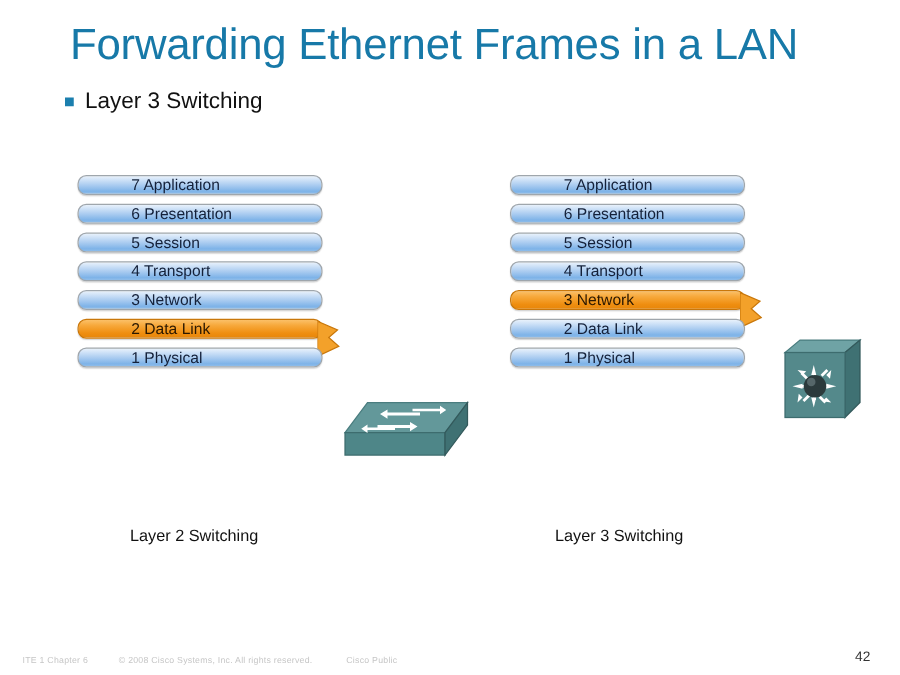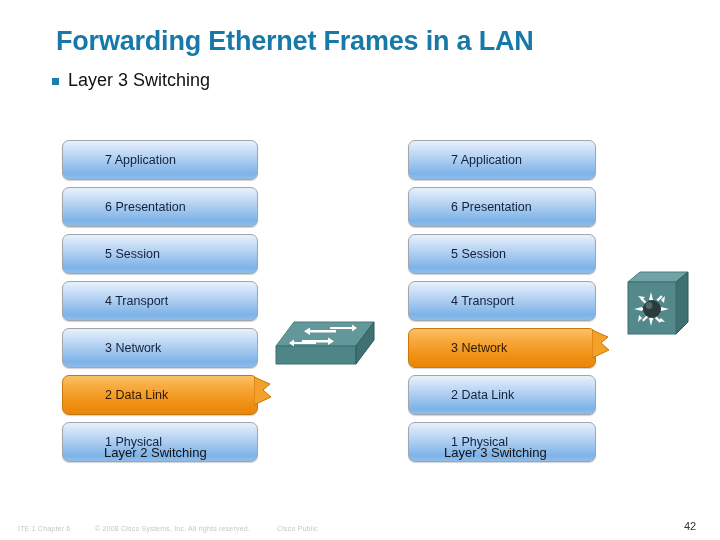--- a/index.html
+++ b/index.html
@@ -12,23 +12,23 @@
     background: #ffffff;
     font-family: "Liberation Sans", sans-serif;
     overflow: hidden;
     position: relative;
   }
 
   
   #slide-title {
     position: absolute;
     left: 56px;
-    top: 26px;
-    font-size: 27px;
-    font-weight: bold;
+    top: 16px;
+    font-size: 35px;
+    font-weight: normal;
     color: #1779a8;
     letter-spacing: -0.2px;
     white-space: nowrap;
   }
   #bullet-row {
     position: absolute;
     left: 52px;
     top: 70px;
     display: flex;
     align-items: center;
@@ -51,21 +51,21 @@
   
   .stack {
     position: absolute;
     top: 140px;
   }
   #stack-left  { left: 62px;  width: 196px; }
   #stack-right { left: 408px; width: 188px; }
 
   .layer-box {
     position: relative;
-    height: 40px;
+    height: 16px;
     margin-bottom: 7px;
     border: 1px solid #9fa6ac;
     border-radius: 7px;
     box-sizing: border-box;
     display: flex;
     align-items: center;
     box-shadow: 0 1px 1px rgba(0,0,0,0.18);
   }
   .layer-box .layer-label {
     font-size: 12.5px;
@@ -95,21 +95,20 @@
   }
   .layer-box.orange .callout-tail svg { display: block; }
 
   
   .caption {
     position: absolute;
     top: 421px;
     font-size: 13px;
     color: #111111;
     white-space: nowrap;
-    margin-top: 24px;
   }
   #caption-left  { left: 104px; }
   #caption-right { left: 444px; }
 
   
   #icon-switch {
     position: absolute;
     left: 272px;
     top: 318px;
     width: 106px;

